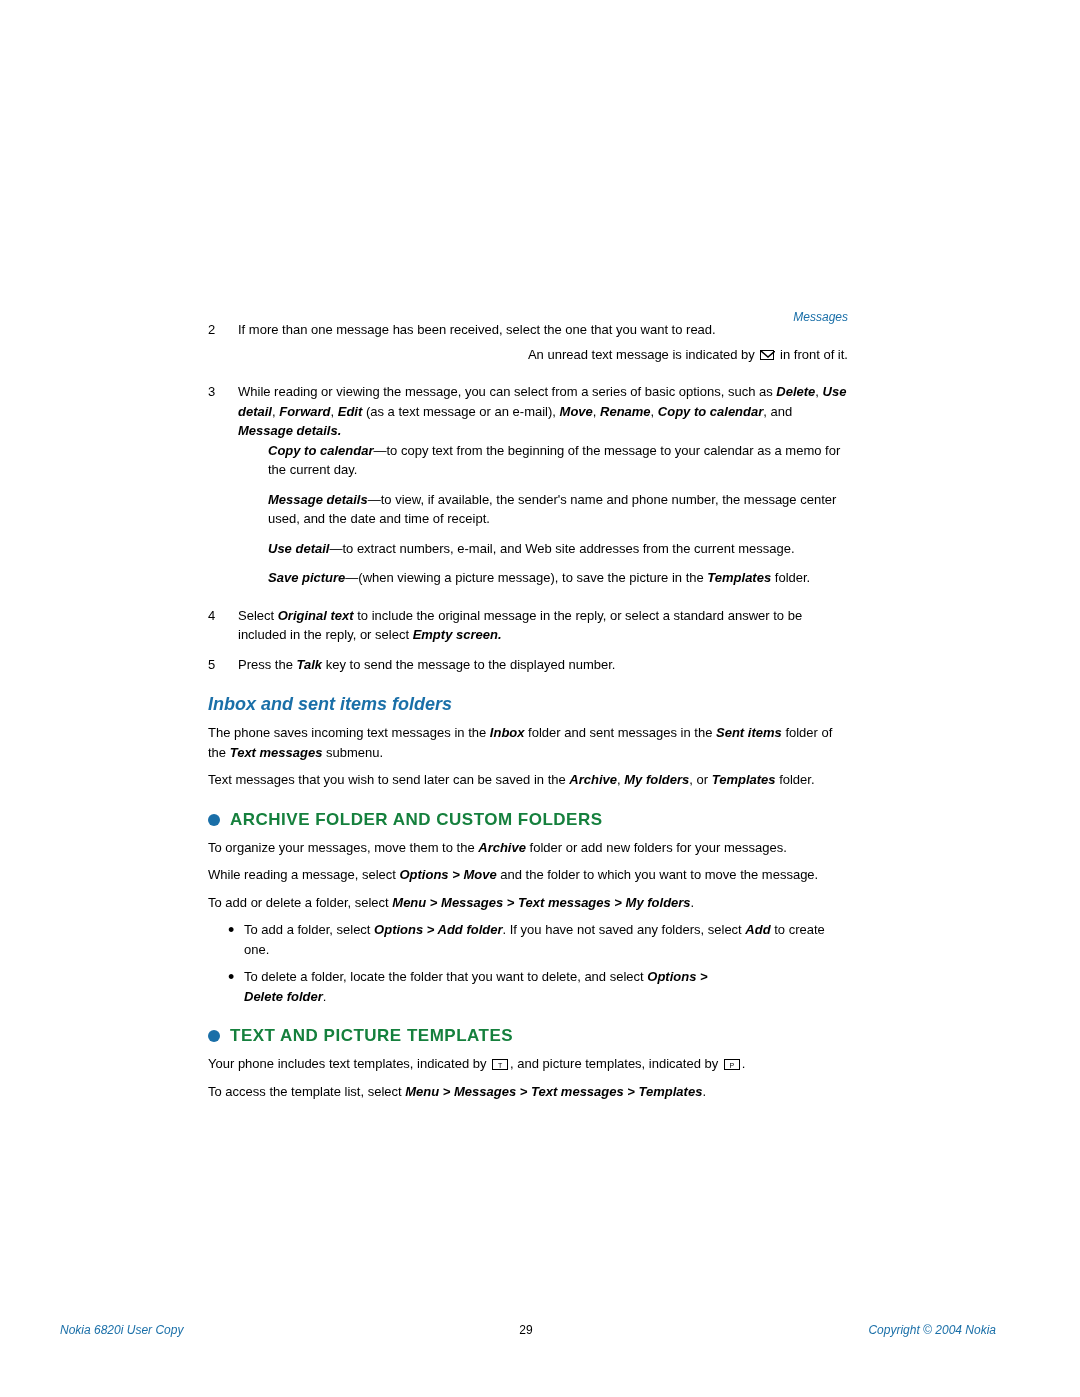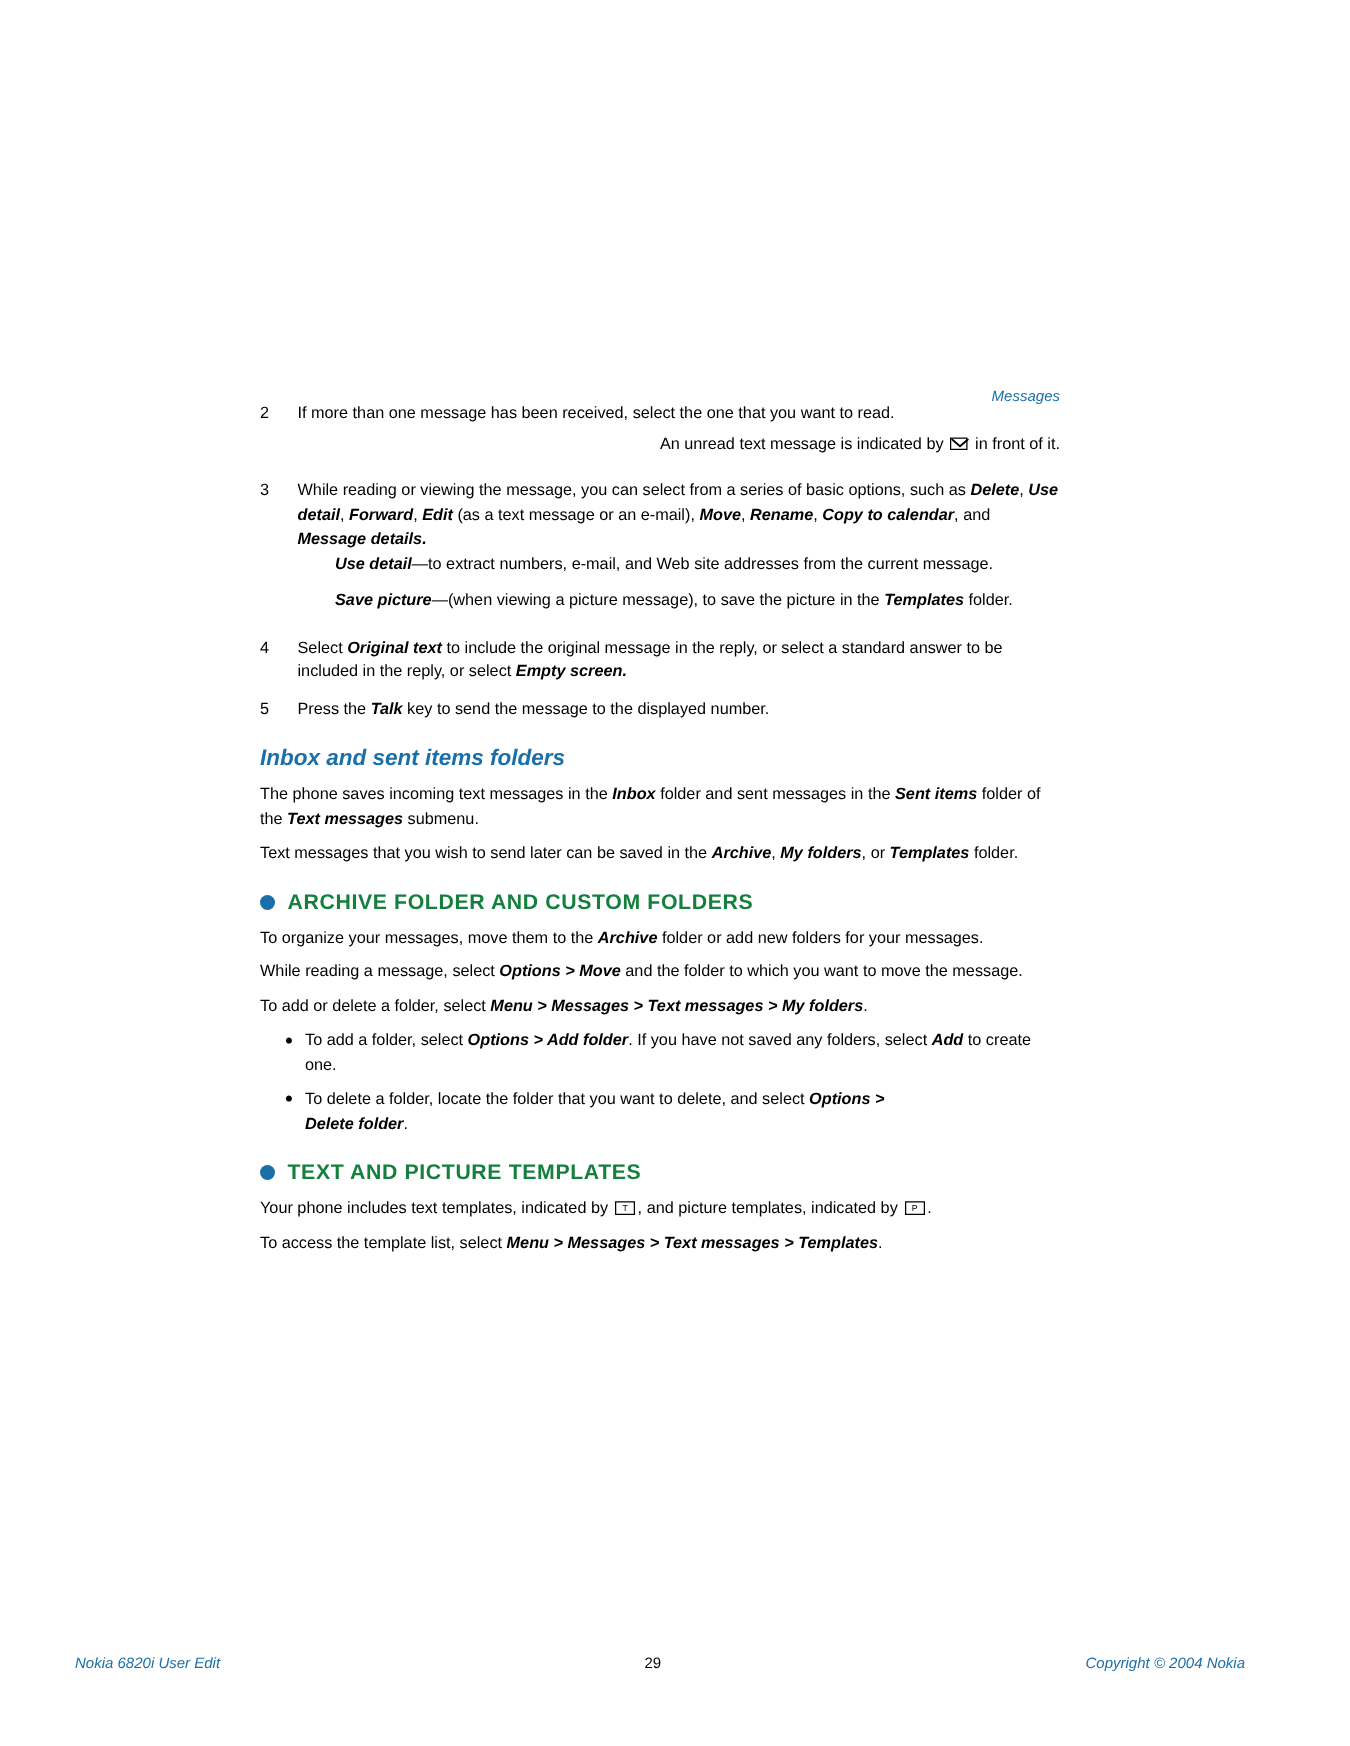--- a/index.html
+++ b/index.html
@@ -183,20 +183,26 @@
         </div>
       </div>
     </div>
 
     <div class="numbered-item">
       <span class="num">3</span>
       <div class="item-content">
         <span>While reading or viewing the message, you can select from a series of basic options, such as <b>Delete</b>, <b>Use detail</b>, <b>Forward</b>, <b>Edit</b> (as a text message or an e-mail), <b>Move</b>, <b>Rename</b>, <b>Copy to calendar</b>, and <b>Message details.</b></span>
 
         <div class="sub-para spacer">
+          <b>Copy to calendar</b>—to copy text from the beginning of the message to your calendar as a memo for the current day.
+        </div>
+        <div class="sub-para spacer">
+          <b>Message details</b>—to view, if available, the sender's name and phone number, the message center used, and the date and time of receipt.
+        </div>
+        <div class="sub-para spacer">
           <b>Use detail</b>—to extract numbers, e-mail, and Web site addresses from the current message.
         </div>
         <div class="sub-para">
           <b>Save picture</b>—(when viewing a picture message), to save the picture in the <b>Templates</b> folder.
         </div>
       </div>
     </div>
 
     <div class="numbered-item">
       <span class="num">4</span>
@@ -266,18 +272,18 @@
         <span style="display:inline-block;border:1.5px solid #000;width:16px;height:11px;vertical-align:middle;margin:0 2px;font-size:7px;line-height:11px;text-align:center;">P</span>.
       </div>
       <div class="body-para">
         To access the template list, select <b>Menu &gt; Messages &gt; Text messages &gt; Templates</b>.
       </div>
     </div>
 
   </div>
 
   <div class="page-footer">
-    <span class="footer-left">Nokia 6820i User Edit</span>
+    <span class="footer-left">Nokia 6820i User Copy</span>
     <span class="footer-center">29</span>
     <span class="footer-right">Copyright © 2004 Nokia</span>
   </div>
 
 </div>
 
 </body></html>

